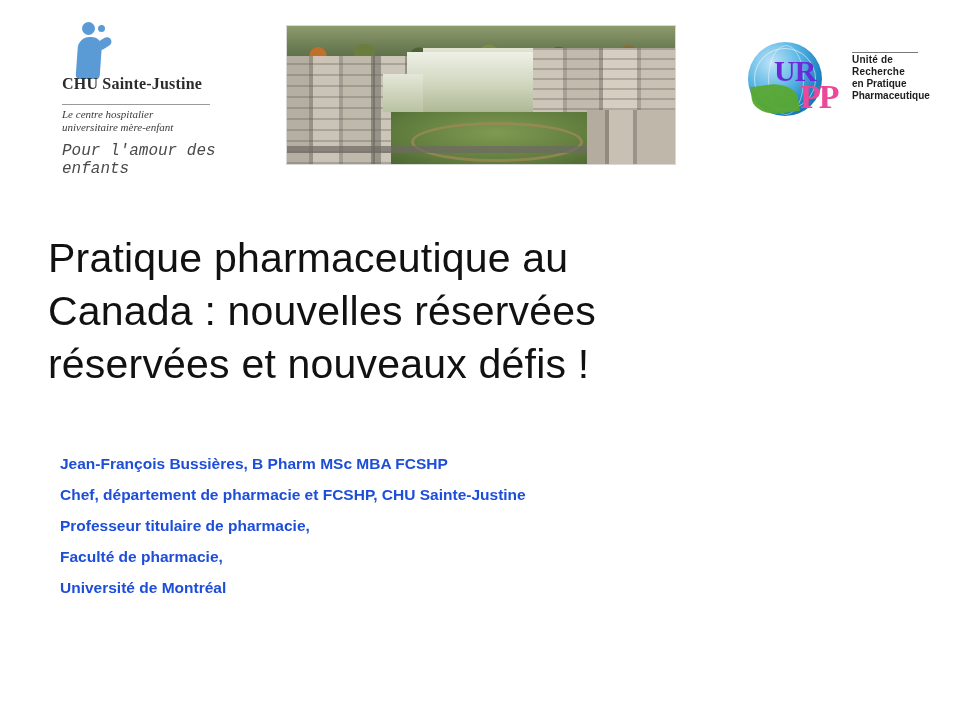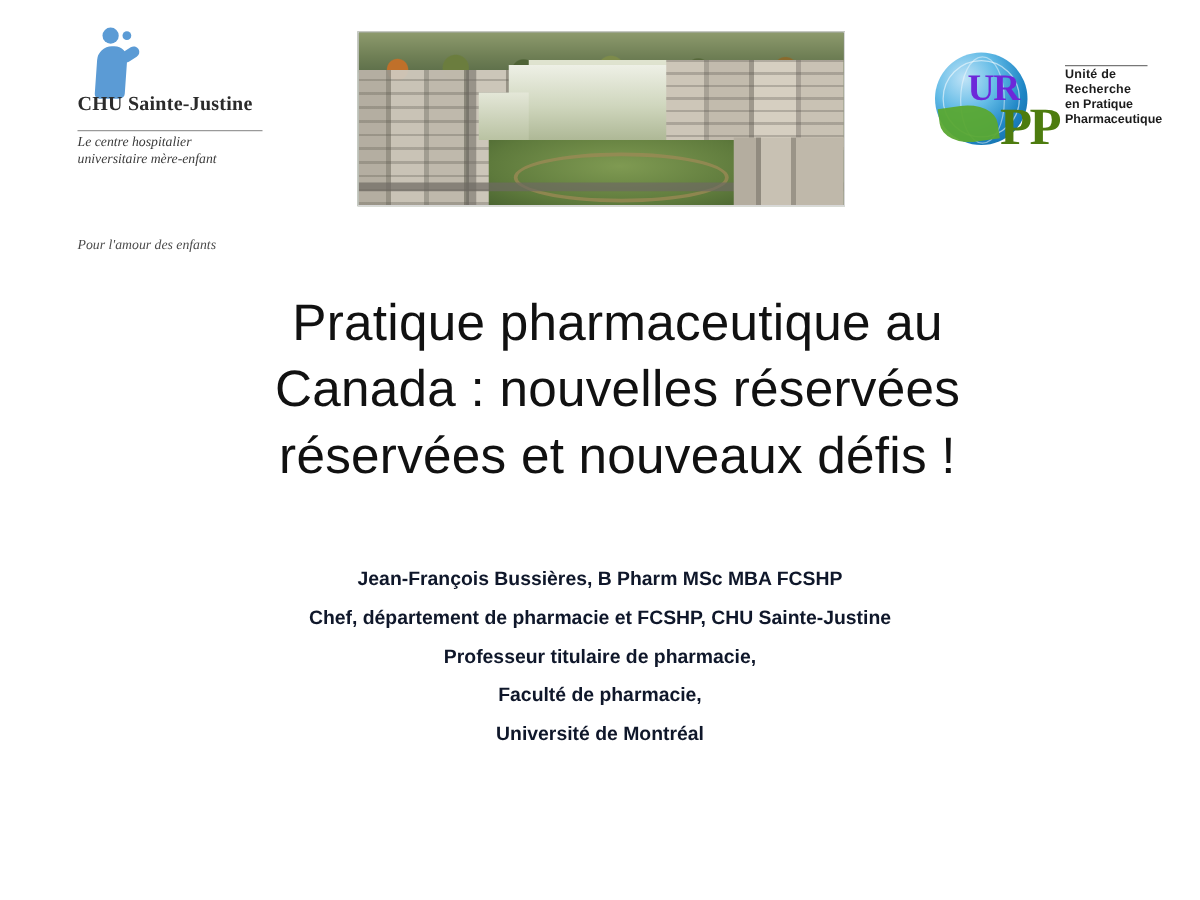--- a/index.html
+++ b/index.html
@@ -112,25 +112,24 @@
     font-size: 11px;
     font-style: italic;
     color: #3a3a3a;
     line-height: 13px;
   }
   .chu-tag {
     position: absolute;
     left: 0;
     top: 120px;
     width: 200px;
-    font-family: Liberation Serif, serif;
-    font-size: 11px;
+    font-family: Liberation Mono, monospace;
+    font-size: 16px;
     font-style: italic;
     color: #4a4a4a;
-    margin-top: 48px;
   }
 
   
   .photo {
     position: absolute;
     left: 286px;
     top: 25px;
     width: 388px;
     height: 138px;
     overflow: hidden;
@@ -276,23 +275,23 @@
     font-size: 30px;
     font-weight: bold;
     color: #6d28d9;
     letter-spacing: -1px;
   }
   .urpp-pp {
     position: absolute;
     left: 52px;
     top: 38px;
     font-family: "Liberation Serif", serif;
-    font-size: 42px;
+    font-size: 34px;
     font-weight: bold;
-    color: #4d7c0f;
+    color: #ec4899;
     letter-spacing: -2px;
   }
   .urpp-text {
     position: absolute;
     left: 104px;
     top: 14px;
     width: 80px;
     font-size: 10px;
     font-weight: bold;
     line-height: 12px;
@@ -304,43 +303,42 @@
     left: 104px;
     top: 12px;
     width: 66px;
     height: 1px;
     background: #777;
   }
 
   
   .title {
     position: absolute;
-    left: 74px;
+    left: 48px;
     top: 205px;
     width: 840px;
-    text-align: center;
+    text-align: left;
     font-size: 41px;
     line-height: 53px;
     color: #111111;
     font-weight: normal;
     letter-spacing: 0.2px;
   }
   .title .tline { display: block; }
 
   
   .subtitle {
     position: absolute;
     left: 60px;
     top: 448px;
     width: 840px;
-    text-align: center;
     font-size: 15.5px;
     line-height: 31px;
     font-weight: bold;
-    color: #0f172a;
+    color: #1d4ed8;
   }
   .subtitle .sline { display: block; }
 </style>
 </head>
 <body>
 
 <div class="slide">
 
   <div class="header">
 

